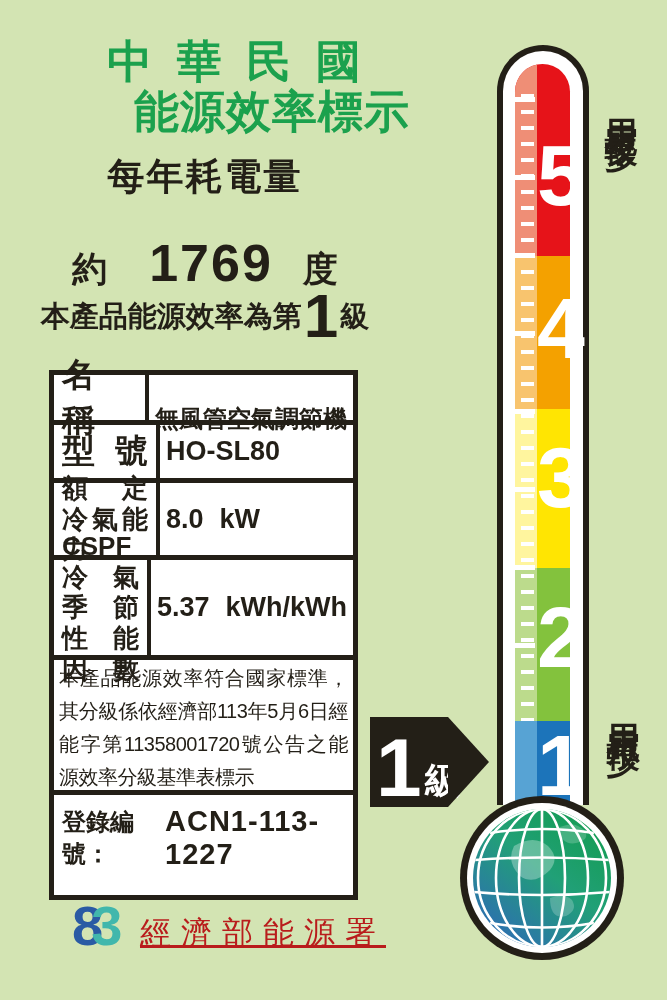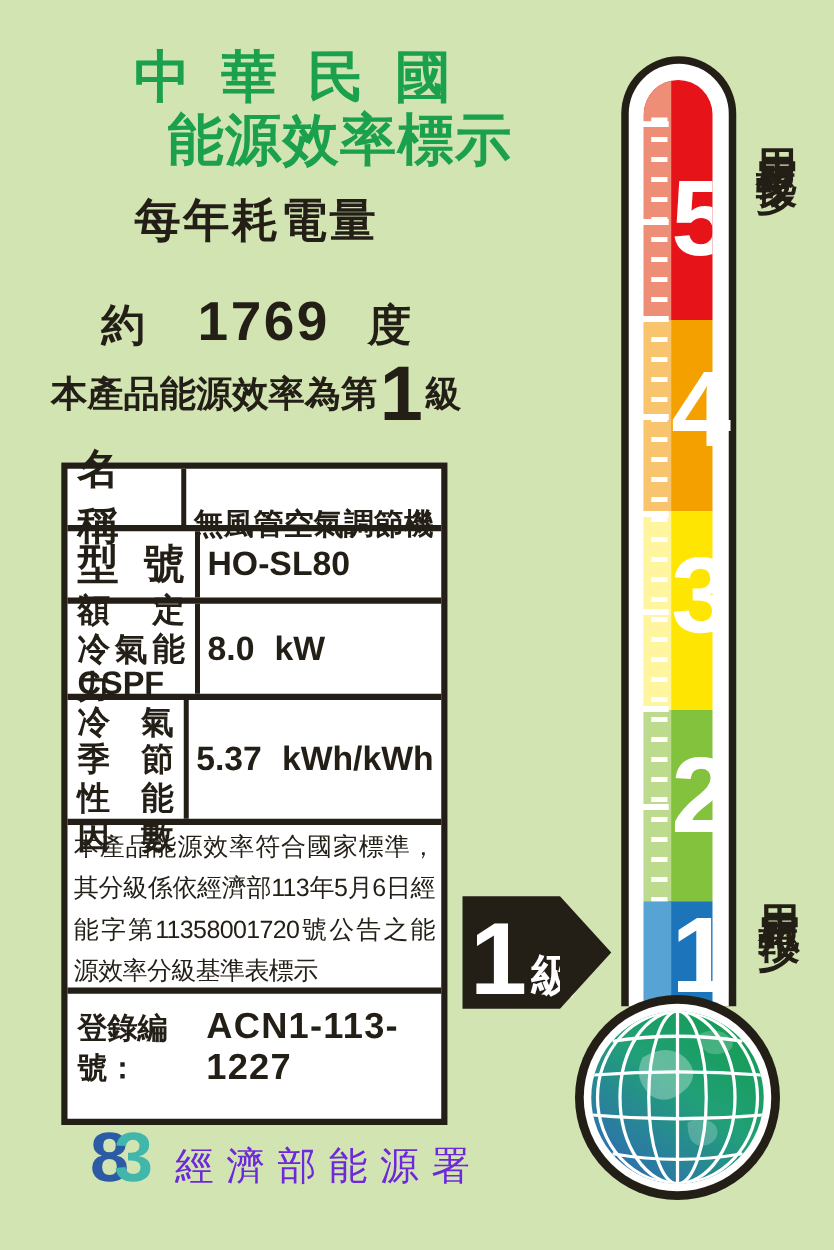--- a/index.html
+++ b/index.html
@@ -14,21 +14,21 @@
   
   .title1{left:0;top:38px;width:410px;text-align:center;
     font-size:45px;font-weight:bold;letter-spacing:6px;line-height:1.05;margin-left:32px;}
   .title2{left:0;top:88px;width:410px;text-align:right;
     font-size:45px;font-weight:bold;letter-spacing:1px;line-height:1.05;}
   .subtitle{left:0;top:152px;width:410px;text-align:center;
     font-size:37px;font-weight:bold;letter-spacing:2px;}
   .consumption{left:0;top:233px;width:410px;display:flex;justify-content:center;
     align-items:baseline;gap:30px;}
   .consumption .small{font-size:35px;font-weight:bold;}
-  .consumption .big{font-size:44px;font-weight:bold;letter-spacing:2px;margin-left:12px;}
+  .consumption .big{font-size:52px;font-weight:bold;letter-spacing:2px;margin-left:12px;}
   .grade-line{left:0;top:292px;width:410px;display:flex;justify-content:center;
     align-items:center;}
   .grade-line .txt{font-size:29px;font-weight:bold;line-height:1.25;}
   .grade-line .num{font-size:62px;font-weight:bold;line-height:.78;margin:0 2px;}
 
   
   .spec{left:49px;top:370px;width:309px;height:530px;background:#fff;
     border:5px solid #231f17;box-sizing:border-box;display:flex;flex-direction:column;}
   .srow{display:flex;border-bottom:5px solid #231f17;box-sizing:border-box;}
   .srow:last-child{border-bottom:none;}
@@ -221,13 +221,13 @@
     <path d="M32,39 Q84,31 136,39"></path>
     <path d="M17,66 Q84,61 151,66"></path>
     <path d="M16,98 Q84,104 152,98"></path>
     <path d="M32,129 Q84,138 136,129"></path>
   </g>
 </svg>
 
 <div class="abs footer-logo">
   <span class="g1" style="color: rgb(42, 91, 164);">8</span><span class="g2" style="color: rgb(65, 183, 172);">3</span>
 </div>
-<div class="abs agency" style="color: #6d28d9;">經濟部能源署</div>
+<div class="abs agency" style="color: #b91c1c; text-decoration: underline;">經濟部能源署</div>
 
 </body></html>

